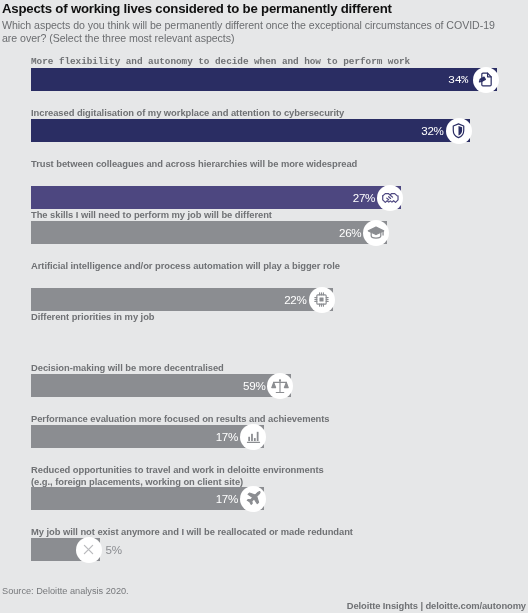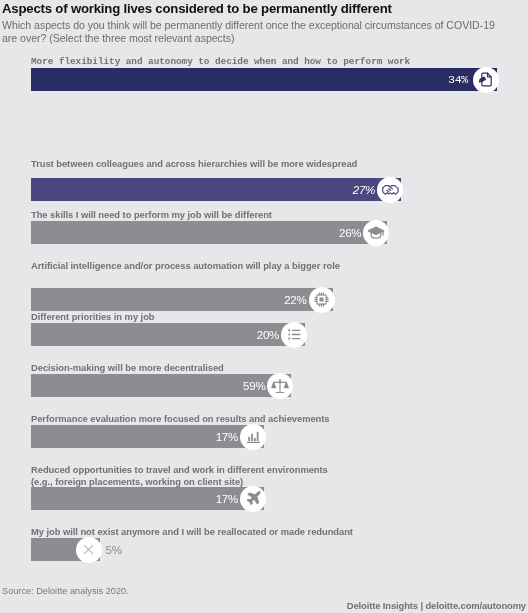--- a/index.html
+++ b/index.html
@@ -137,23 +137,36 @@
             <svg width="17" height="17" viewBox="0 0 24 24" fill="none" stroke="#2a2d63" stroke-width="1.7" stroke-linecap="round" stroke-linejoin="round">
               <path d="M13.5 3H7a1.6 1.6 0 0 0-1.6 1.6v14.8A1.6 1.6 0 0 0 7 21h10a1.6 1.6 0 0 0 1.6-1.6V8.2z"></path>
               <path d="M13.5 3v5.2h5.1"></path>
               <path d="M3.2 11.6l5.3-3 1.9 3.2-5.3 3z" fill="#2a2d63"></path>
               <path d="M3.2 11.6L2 15.4l3.1-.6"></path>
             </svg>
           </div>
           <div class="bar-value" style="left: 414px; width: 26px; text-align: center;">34%</div>
         </div>
       </div>
+      <div class="row" style="top: 51px; height: 51px;">
+        <div class="row-label">Increased digitalisation of my workplace and attention to cybersecurity</div>
+        <div class="bar-track" style="top: 12px; width: 466px; height: 23px;">
+          <div class="bar" style="width: 438.588px; background: rgb(42, 45, 99);"></div>
+          <div class="icon-circle" style="left: 414.588px;">
+            <svg width="17" height="17" viewBox="0 0 24 24" fill="none" stroke="#2a2d63" stroke-width="1.7" stroke-linecap="round" stroke-linejoin="round">
+              <path d="M12 2.6l7.4 3.1v6c0 4.7-3.1 8.9-7.4 10.3C7.7 20.6 4.6 16.4 4.6 11.7v-6z"></path>
+              <path d="M12 5.6v13.6c3-1.2 5.1-4.3 5.1-7.6V7.3z" fill="#2a2d63" stroke="none"></path>
+            </svg>
+          </div>
+          <div class="bar-value" style="left: 386.588px; width: 26px; text-align: right;">32%</div>
+        </div>
+      </div>
       <div class="row" style="top: 102px; height: 51px;">
         <div class="row-label">Trust between colleagues and across hierarchies will be more widespread</div>
-        <div class="bar-track" style="top: 20px; width: 466px; height: 23px; font-style: italic;">
+        <div class="bar-track" style="top: 28px; width: 466px; height: 23px;">
           <div class="bar" style="width: 370.059px; background: rgb(77, 71, 128);"></div>
           <div class="icon-circle" style="left: 346.059px;">
             <svg width="18" height="18" viewBox="0 0 24 24" fill="none" stroke="#4d4780" stroke-width="1.6" stroke-linecap="round" stroke-linejoin="round">
               <path d="M2.3 9.2l3.4-3.1h4.1l2.2 1.8 2.2-1.8h4.1l3.4 3.1"></path>
               <path d="M2.3 9.2v5.3l3.4 3.3 2.6-2.2 2.1 1.9 2.1-1.7 2.1 1.7 2.2-1.9 2.6 2.2 3.3-3.3V9.2"></path>
               <path d="M7.6 12.1l2.6 2.3M10.2 10.3l2.6 2.3M12.8 8.6l2.6 2.3"></path>
             </svg>
           </div>
           <div class="bar-value" style="left: 318.059px; width: 26px; text-align: right;">27%</div>
         </div>
@@ -181,32 +194,20 @@
               <rect x="5.4" y="5.4" width="13.2" height="13.2" rx="1.4"></rect>
               <rect x="9.1" y="9.1" width="5.8" height="5.8" rx="0.6" fill="#8b8d91" stroke="none"></rect>
               <path d="M9.3 2.6v2.8M12 2.6v2.8M14.7 2.6v2.8M9.3 18.6v2.8M12 18.6v2.8M14.7 18.6v2.8M2.6 9.3h2.8M2.6 12h2.8M2.6 14.7h2.8M18.6 9.3h2.8M18.6 12h2.8M18.6 14.7h2.8"></path>
             </svg>
           </div>
           <div class="bar-value" style="left: 249.529px; width: 26px; text-align: right;">22%</div>
         </div>
       </div>
       <div class="row" style="top: 255px; height: 51px;">
         <div class="row-label">Different priorities in my job</div>
-        <div class="bar-track" style="top: 12px; width: 466px; height: 23px;">
-          <div class="bar" style="width: 274.118px; background: rgb(139, 141, 145);"></div>
-          <div class="icon-circle" style="left: 250.118px;">
-            <svg width="17" height="17" viewBox="0 0 24 24" fill="none" stroke="#8b8d91" stroke-width="1.8" stroke-linecap="round">
-              <circle cx="4.6" cy="6.2" r="1.5" fill="#8b8d91" stroke="none"></circle>
-              <circle cx="4.6" cy="12" r="1.5" fill="#8b8d91" stroke="none"></circle>
-              <circle cx="4.6" cy="17.8" r="1.5" fill="#8b8d91" stroke="none"></circle>
-              <path d="M9.2 6.2h10.4M9.2 12h10.4M9.2 17.8h10.4"></path>
-            </svg>
-          </div>
-          <div class="bar-value" style="left: 222.118px; width: 26px; text-align: right;">20%</div>
-        </div>
       </div>
       <div class="row" style="top: 306px; height: 51px;">
         <div class="row-label">Decision-making will be more decentralised</div>
         <div class="bar-track" style="top: 12px; width: 466px; height: 23px;">
           <div class="bar" style="width: 260.412px; background: rgb(139, 141, 145);"></div>
           <div class="icon-circle" style="left: 236.412px;">
             <svg width="18" height="18" viewBox="0 0 24 24" fill="none" stroke="#8b8d91" stroke-width="1.5" stroke-linecap="round" stroke-linejoin="round">
               <path d="M12 3.4v16.2M7 20.6h10M3.6 7.2h16.8"></path>
               <path d="M3.6 7.2L1 14.1h5.2z" fill="#8b8d91" stroke="#8b8d91"></path>
               <path d="M20.4 7.2L17.8 14.1H23z" fill="#8b8d91" stroke="#8b8d91"></path>
@@ -226,21 +227,21 @@
               <rect x="4.6" y="12.4" width="2.5" height="6" fill="#8b8d91" stroke="none"></rect>
               <rect x="8.6" y="8.2" width="2.5" height="10.2" fill="#8b8d91" stroke="none"></rect>
               <rect x="12.6" y="14.2" width="2.5" height="4.2" fill="#8b8d91" stroke="none"></rect>
               <rect x="16.6" y="5.4" width="2.5" height="13" fill="#8b8d91" stroke="none"></rect>
             </svg>
           </div>
           <div class="bar-value" style="left: 181px; width: 26px; text-align: right;">17%</div>
         </div>
       </div>
       <div class="row" style="top: 408px; height: 62px;">
-        <div class="row-label">Reduced opportunities to travel and work in different environments
+        <div class="row-label">Reduced opportunities to travel and work in deloitte environments
 (e.g., foreign placements, working on client site)</div>
         <div class="bar-track" style="top: 23px; width: 466px; height: 23px;">
           <div class="bar" style="width: 233px; background: rgb(139, 141, 145);"></div>
           <div class="icon-circle" style="left: 209px;">
             <svg width="17" height="17" viewBox="0 0 24 24" fill="none" stroke="#8b8d91" stroke-width="1.5" stroke-linejoin="round">
               <path d="M21.4 3.1c-.9-.9-2.3-.7-3.6.6l-3.2 3.2-8.4-2.6-1.9 1.9 6.6 4.4-3.2 3.2-3.1-.5-1.4 1.4 3.5 2.1 2.1 3.5 1.4-1.4-.5-3.1 3.2-3.2 4.4 6.6 1.9-1.9-2.6-8.4 3.2-3.2c1.3-1.3 1.5-2.7.6-3.6z" fill="#8b8d91" stroke="#8b8d91"></path>
             </svg>
           </div>
           <div class="bar-value" style="left: 181px; width: 26px; text-align: right;">17%</div>
         </div>

